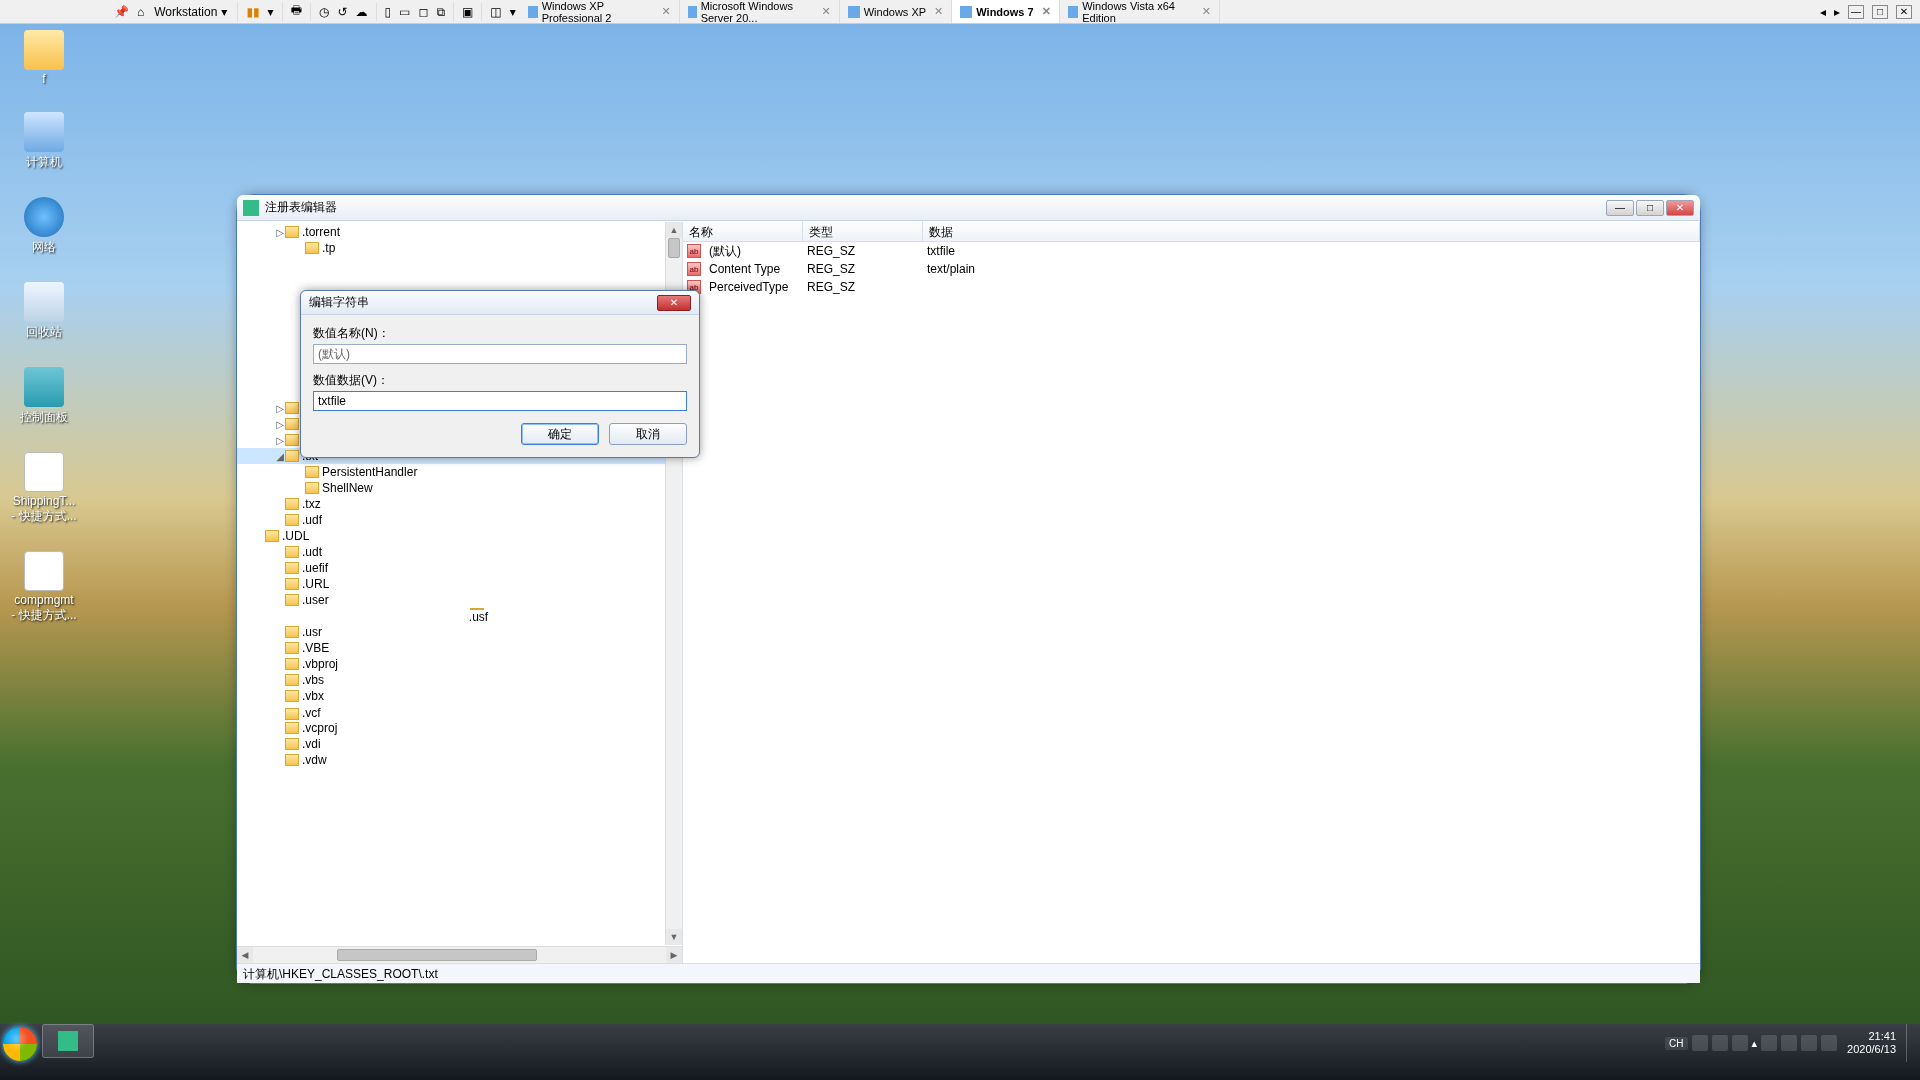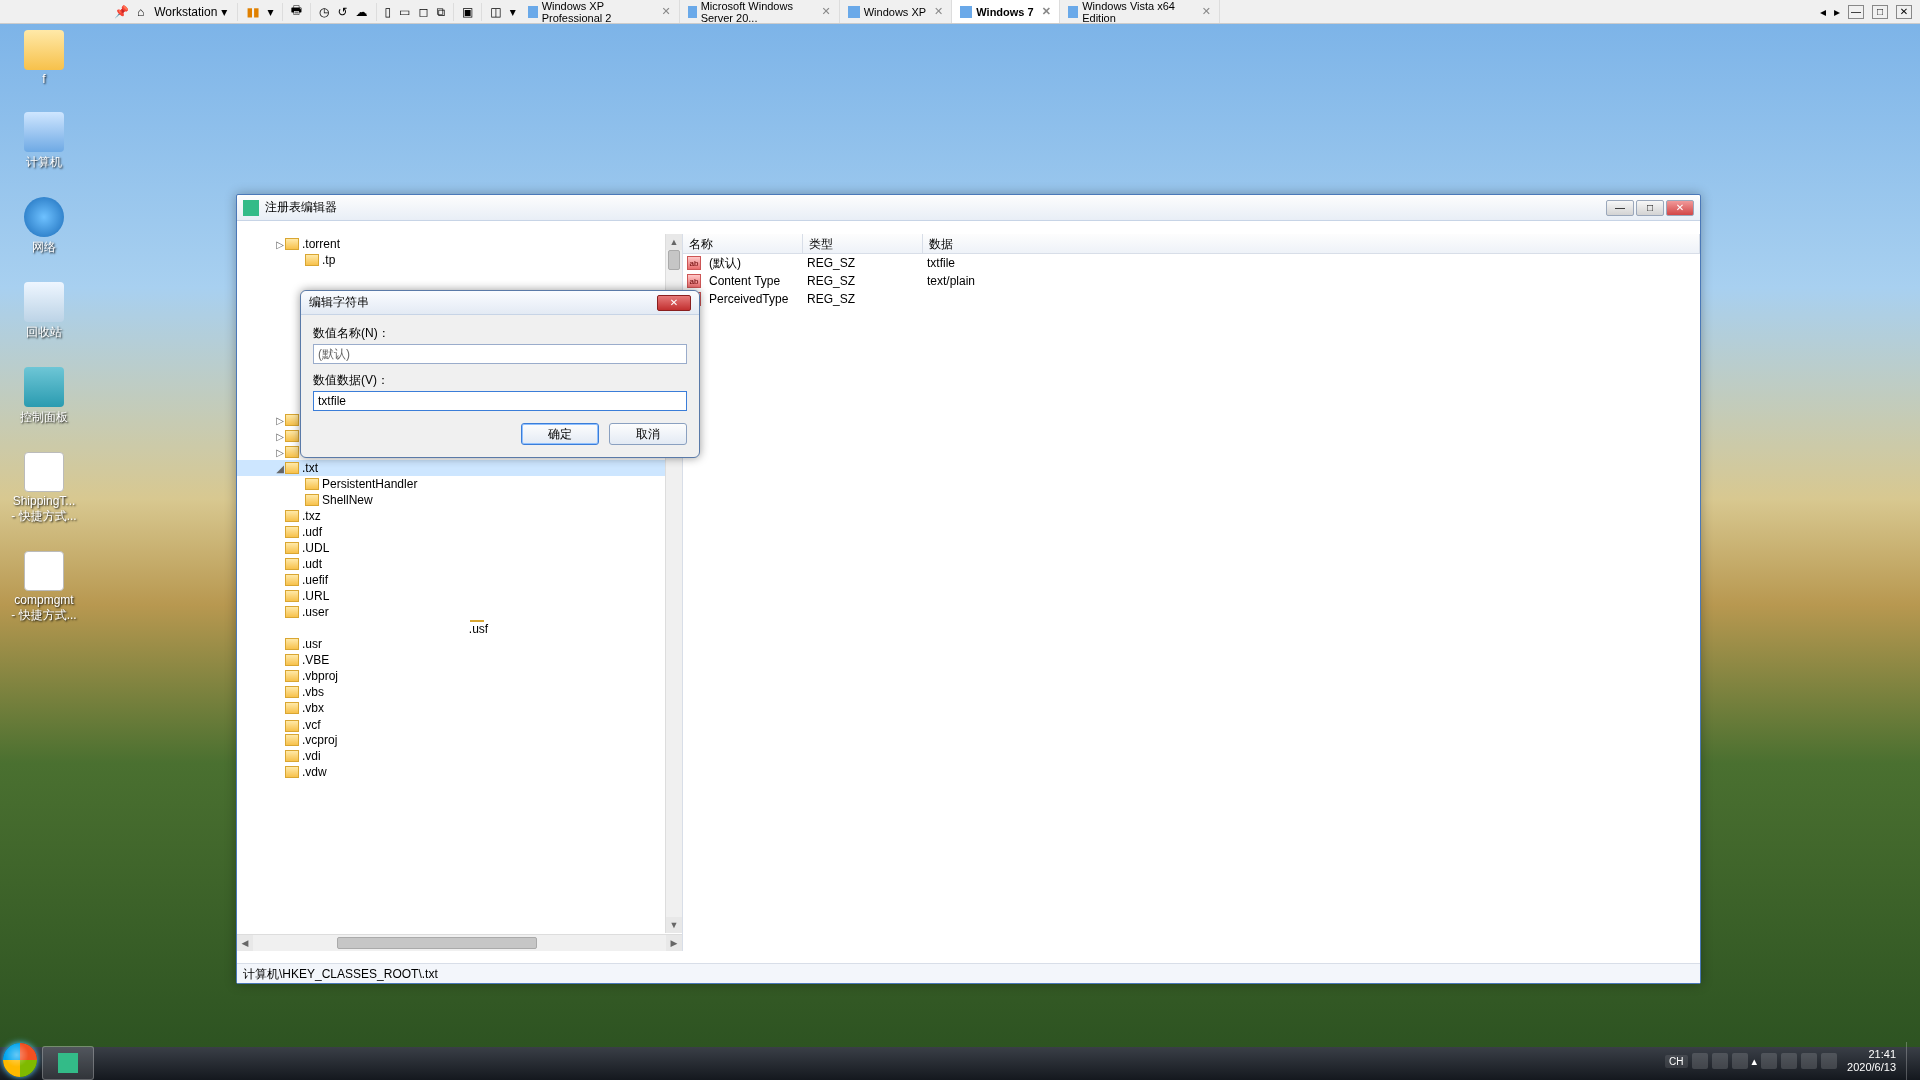--- a/index.html
+++ b/index.html
@@ -24,21 +24,21 @@
 .dicon { width: 76px; display: flex; flex-direction: column; align-items: center; gap: 2px; color: #fff; font-size: 12px; text-align: center; text-shadow: 1px 1px 2px #000; }
 .dicon .img { width: 40px; height: 40px; background: #ddd; border-radius: 4px; }
 .dicon .img.folder { background: linear-gradient(#ffe9a8,#f7c14b); }
 .dicon .img.computer { background: linear-gradient(#cfe6ff,#6ea9e4); }
 .dicon .img.network { background: radial-gradient(circle,#6ec1ff,#1a6bb8); border-radius: 50%; }
 .dicon .img.recycle { background: linear-gradient(#eef6ff,#bcd3e6); }
 .dicon .img.control { background: linear-gradient(#6ec6d6,#2a9bb0); }
 .dicon .img.doc { background: #fff; border: 1px solid #bbb; }
 
 
-.regedit { position: absolute; left: 236px; top: 170px; width: 1465px; height: 790px; background: #fff; border: 1px solid #4a78b8; border-radius: 2px; box-shadow: 0 0 12px rgba(0,0,0,.3); display: flex; flex-direction: column; gap: 12px; }
+.regedit { position: absolute; left: 236px; top: 170px; width: 1465px; height: 790px; background: #fff; border: 1px solid #4a78b8; border-radius: 18px; box-shadow: 0 0 12px rgba(0,0,0,.3); display: flex; flex-direction: column; }
 .regedit .titlebar { height: 26px; background: linear-gradient(#fdfdfd,#e8eef6); border-bottom: 1px solid #c7d4e6; display: flex; align-items: center; padding: 0 6px; border-radius: 6px 6px 0 0; font-size: 12px; }
 .titlebar .reg-ico { width: 16px; height: 16px; background: #3b8; margin-right: 6px; }
 .titlebar .title-text { flex: 0 0 auto; }
 .titlebar .winbtns { margin-left: auto; display: flex; gap: 2px; }
 .titlebar .winbtns div { width: 28px; height: 16px; background: linear-gradient(#f7f7f7,#d3d3d3); border: 1px solid #9aa7bb; border-radius: 2px; font-size: 10px; display: flex; align-items: center; justify-content: center; }
 .titlebar .winbtns .close { background: linear-gradient(#f19999,#d24646); color: #fff; }
 
 .menubar { height: 20px; background: #f3f6fb; border-bottom: 1px solid #d8dee8; display: flex; align-items: center; font-size: 12px; padding: 0 4px; }
 .menubar .mitem { padding: 0 6px; }
 
@@ -80,21 +80,21 @@
 .edit-dialog .dtitle .dclose { margin-left: auto; width: 34px; height: 16px; background: linear-gradient(#e67a7a,#c23030); border: 1px solid #8a1f1f; border-radius: 2px; color: #fff; font-size: 10px; display: flex; align-items: center; justify-content: center; }
 .edit-dialog .dbody { padding: 10px 12px 12px; }
 .edit-dialog label { display: block; margin-bottom: 2px; }
 .edit-dialog input { width: 100%; height: 20px; border: 1px solid #9aaccb; background: #fff; padding: 0 4px; font-size: 12px; margin-bottom: 8px; }
 .edit-dialog input[readonly] { background: #fff; color: #666; }
 .edit-dialog .dbtns { display: flex; justify-content: flex-end; gap: 10px; margin-top: 4px; }
 .edit-dialog .dbtns button { width: 78px; height: 22px; border: 1px solid #8aa0c0; background: linear-gradient(#fdfdfd,#e3eaf4); border-radius: 3px; font-size: 12px; }
 .edit-dialog .dbtns button.primary { border: 1px solid #3b7dd8; box-shadow: 0 0 0 1px #8fc0ff inset; }
 
 
-.taskbar { position: absolute; left: 0; right: 0; bottom: 0; height: 33px; background: linear-gradient(#3a3f47, #14181e); display: flex; align-items: flex-end; z-index: 20; font-size: 11px; color: #fff; }
+.taskbar { position: absolute; left: 0; right: 0; bottom: 0; height: 56px; background: linear-gradient(#3a3f47, #14181e); display: flex; align-items: flex-start; z-index: 20; font-size: 11px; color: #fff; }
 .start-orb { width: 40px; height: 40px; display: flex; align-items: center; justify-content: center; }
 .start-orb .orb { width: 34px; height: 34px; border-radius: 50%; background: radial-gradient(circle at 40% 35%, #fff6, #0000 40%), conic-gradient(#f25022 0 90deg, #7fba00 90deg 180deg, #ffb900 180deg 270deg, #00a4ef 270deg 360deg); box-shadow: 0 0 6px #5cf; }
 .task-app { width: 52px; height: 34px; margin-left: 2px; background: rgba(255,255,255,.12); border: 1px solid rgba(255,255,255,.25); border-radius: 3px; display: flex; align-items: center; justify-content: center; }
 .tray { margin-left: auto; display: flex; align-items: center; gap: 4px; padding-right: 4px; }
 .tray .lang { background: rgba(255,255,255,.1); padding: 1px 4px; border-radius: 2px; font-size: 10px; }
 .tray .ticon { width: 16px; height: 16px; background: rgba(255,255,255,.15); border-radius: 2px; }
 .tray .clock { text-align: right; line-height: 1.2; font-size: 11px; padding: 0 6px; }
 .tray .showdesk { width: 10px; height: 38px; border-left: 1px solid rgba(255,255,255,.25); }
 </style>
 </head>
@@ -264,21 +264,21 @@
             <div class="node" style="padding-left: 38px;">
               <span class="exp"></span>
               <span class="fold"></span>
               <span>.txz</span>
             </div>
             <div class="node" style="padding-left: 38px;">
               <span class="exp"></span>
               <span class="fold"></span>
               <span>.udf</span>
             </div>
-            <div class="node" style="padding-left: 38px;">
+            <div class="node" style="padding-left: 18px;">
               <span class="exp"></span>
               <span class="fold"></span>
               <span>.UDL</span>
             </div>
             <div class="node" style="padding-left: 38px;">
               <span class="exp"></span>
               <span class="fold"></span>
               <span>.udt</span>
             </div>
             <div class="node" style="padding-left: 38px;">

